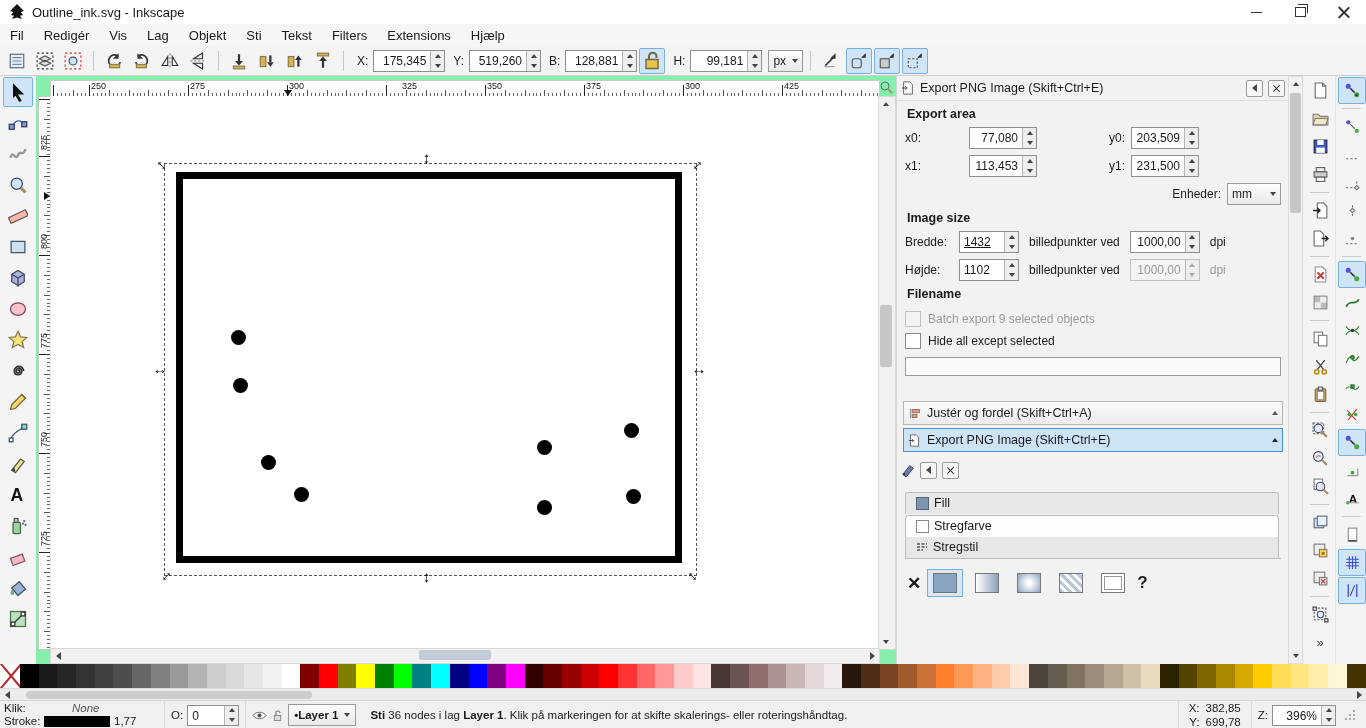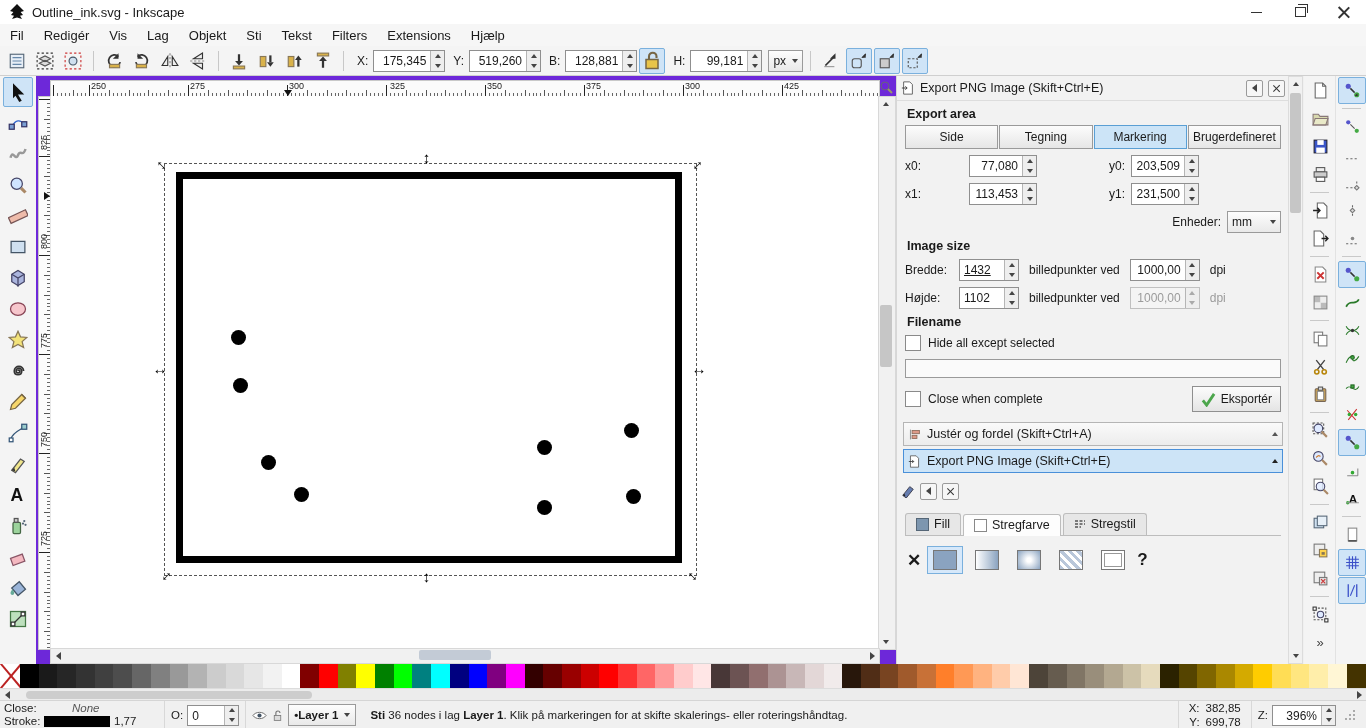--- a/index.html
+++ b/index.html
@@ -38,21 +38,21 @@
   .tri-dn{width:0;height:0;border-left:3.5px solid transparent;border-right:3.5px solid transparent;border-top:4px solid #444;}
   .tri-l{width:0;height:0;border-top:4px solid transparent;border-bottom:4px solid transparent;border-right:5px solid #444;}
   .tri-r{width:0;height:0;border-top:4px solid transparent;border-bottom:4px solid transparent;border-left:5px solid #444;}
   .dd{display:flex;align-items:center;height:20px;border:1px solid #9a9a9a;background:linear-gradient(#fdfdfd,#e9e9e9);padding:0 4px;gap:6px;}
   
   #toolbox{position:absolute;left:0;top:76px;width:36px;bottom:64px;background:#f4f4f4;border-right:1px solid #ddd;}
   .tool{width:28px;height:28px;margin:1px 3px;border:1px solid transparent;border-radius:2px;display:flex;align-items:center;justify-content:center;}
   .tool.on{background:#cfe4f7;border-color:#7ab0dd;}
   .tool svg{width:20px;height:20px;}
   
-  #canvaswrap{position:absolute;left:36px;top:76px;width:860px;height:588px;background:#6d28d9;}
+  #canvaswrap{position:absolute;left:36px;top:76px;width:860px;height:588px;background:#86efac;}
   #topruler{position:absolute;left:14px;top:4px;width:828px;height:16px;background:#fbfbfb;border:1px solid #c9c9c9;border-bottom:1px solid #888;}
   #topruler .tk{position:absolute;bottom:0;left:0;right:0;}
   #topruler .tk.minor{height:4px;background:repeating-linear-gradient(90deg,#666 0 1px,transparent 1px 3.96px);background-position-x:38px;}
   #topruler .tk.mid{height:7px;background:repeating-linear-gradient(90deg,#555 0 1px,transparent 1px 19.8px);background-position-x:38px;}
   #topruler .tk.major{height:12px;background:repeating-linear-gradient(90deg,#222 0 1px,transparent 1px 99px);background-position-x:38px;}
   #topruler .rl{position:absolute;top:0;font-size:9px;color:#222;}
   #leftruler{position:absolute;left:2px;top:20px;width:12px;height:552px;background:#fbfbfb;border:1px solid #c9c9c9;border-right:1px solid #888;}
   #leftruler .tk{position:absolute;right:0;top:0;bottom:0;}
   #leftruler .tk.minor{width:4px;background:repeating-linear-gradient(180deg,#666 0 1px,transparent 1px 3.96px);background-position-y:59px;}
   #leftruler .tk.mid{width:7px;background:repeating-linear-gradient(180deg,#555 0 1px,transparent 1px 19.8px);background-position-y:59px;}
@@ -94,21 +94,21 @@
   .input{height:20px;border:1px solid #8f8f8f;background:#fff;display:flex;align-items:center;padding:0 4px;font-size:12px;}
   .cb{width:14px;height:14px;border:1px solid #8a8a8a;background:#fff;margin-right:7px;flex:none;}
   .cb.dis{border-color:#c0c0c0;background:#f3f3f3;}
   .gtkbtn{height:24px;border:1px solid #8f8f8f;background:linear-gradient(#fcfcfc,#e4e4e4);
           display:flex;align-items:center;justify-content:center;gap:5px;padding:0 8px;font-size:12px;}
   .progress{height:17px;border:1px solid #9a9a9a;background:#fafafa;margin:8px 8px 0;}
   .dockrow{height:22px;border:1px solid #b5b5b5;background:linear-gradient(#fafafa,#ececec);margin:3px 6px 0;
            display:flex;align-items:center;gap:6px;padding:0 4px;font-size:12.5px;}
   .dockrow.sel{background:#cde4f7;border-color:#4a90d9;}
   .dockrow .grow{flex:1;}
-  .tabs{display:flex;margin:10px 8px 0;border-bottom:1px solid #bdbdbd;}
+  .tabs{display:flex;margin:10px 8px 0;border-bottom:1px solid #bdbdbd;flex-direction:column;}
   .tab{display:flex;align-items:center;gap:5px;padding:3px 10px 4px;font-size:12.5px;border:1px solid #bdbdbd;
        border-bottom:none;background:#e7e7e7;margin-right:2px;border-radius:3px 3px 0 0;}
   .tab.on{background:#fdfdfd;position:relative;top:1px;}
   .paintrow{display:flex;align-items:center;gap:6px;margin:10px 10px 0;}
   .pbtn{width:34px;height:26px;border:1px solid transparent;display:flex;align-items:center;justify-content:center;}
   .pbtn .sw{width:22px;height:18px;border:1px solid #777;}
   .pbtn.on{background:#d6e8fa;border-color:#7ab0dd;}
   #dockscroll{position:absolute;left:1288px;top:76px;width:15px;bottom:64px;background:#f1f1f1;border:1px solid #dcdcdc;box-sizing:border-box;}
   #dockscroll .thumb{position:absolute;left:1px;width:11px;top:16px;height:120px;background:#c6c6c6;border-radius:2px;}
   
@@ -464,21 +464,21 @@
 
 <div id="canvaswrap">
   <div id="topruler">
     <div class="tk minor"></div>
       <div class="tk mid"></div>
       <div class="tk major"></div>
     <div id="rmark-top"></div>
   <span class="rl" style="left: 40px;">250</span>
       <span class="rl" style="left: 139px;">275</span>
       <span class="rl" style="left: 238px;">300</span>
-      <span class="rl" style="left: 339px;">325</span>
+      <span class="rl" style="left: 351px;">325</span>
       <span class="rl" style="left: 436px;">350</span>
       <span class="rl" style="left: 535px;">375</span>
       <span class="rl" style="left: 634px;">300</span>
       <span class="rl" style="left: 733px;">425</span>
     </div>
   <div id="leftruler">
     <div class="tk minor"></div>
       <div class="tk mid"></div>
       <div class="tk major"></div>
     <div id="rmark-left"></div>
@@ -531,26 +531,20 @@
     <span class="ptitle">Export PNG Image (Skift+Ctrl+E)</span>
     <span class="hbtn">
         <i class="tri-l"></i>
       </span>
     <span class="hbtn">
         <i class="x"></i>
       </span>
   </div>
 
   <div class="sechead">Export area</div>
-  <div class="areabtns">
-    <div class="abtn">Side</div>
-    <div class="abtn">Tegning</div>
-    <div class="abtn on">Markering</div>
-    <div class="abtn">Brugerdefineret</div>
-  </div>
 
   <div class="crow">
     <span class="clab">x0:</span>
     <div class="spinfield">
         <span class="val" style="min-width:44px">77,080</span>
       <span class="spincol">
           <span>
             <i class="tri-up"></i>
           </span>
           <span>
@@ -655,39 +649,31 @@
           </span>
           <span>
             <i class="tri-dn" style="border-top-color:#aaa;"></i>
           </span>
         </span>
       </div>
     <span class="grayed" style="padding-left:10px;">dpi</span>
   </div>
 
   <div class="sechead">Filename</div>
+  <div class="crow" style="margin-top:10px;">
+    <span class="cb dis"></span>
+    <span class="grayed">Batch export 9 selected objects</span>
+  </div>
   <div class="crow" style="margin-top:6px;">
     <span class="cb"></span>
     <span>Hide all except selected</span>
   </div>
   <div class="progress"></div>
-  <div class="crow" style="margin-top:8px;">
-    <span class="cb"></span>
-    <span>Close when complete</span>
-    <div class="gtkbtn" style="margin-left:auto;">
-      <span>
-        <svg width="15" height="15" viewBox="0 0 16 16">
-            <path d="M2 9l4 5L14 2" stroke="#4ca64c" stroke-width="3" fill="none"></path>
-          </svg>
-      </span>
-      <span style="font-weight:normal;">Eksportér</span>
-    </div>
-  </div>
-
-  <div class="dockrow" style="margin-top:10px;">
+
+  <div class="dockrow" style="margin-top:25px;">
     <span>
       <svg width="13" height="13" viewBox="0 0 16 16">
           <path d="M3 2v12" stroke="#777"></path>
           <rect x="5" y="3" width="9" height="4" fill="#d98" stroke="#865"></rect>
           <rect x="5" y="9" width="6" height="4" fill="#d98" stroke="#865"></rect>
         </svg>
     </span>
     <span class="grow">Justér og fordel (Skift+Ctrl+A)</span>
     <i class="tri-up" style="border-bottom-color:#555;"></i>
   </div>
@@ -1099,21 +1085,21 @@
     </span>
   <div class="thumb"></div>
   <span class="sbarrow" style="right:0;top:-1px;">
       <i class="tri-r"></i>
     </span>
 </div>
 
 <div id="statusbar">
   <div id="fillstroke">
     <div class="row">
-      <span class="lab">Close:</span>
+      <span class="lab">Klik:</span>
       <span class="noneval">None</span>
     </div>
     <div class="row">
       <span class="lab">Stroke:</span>
       <span class="strokeswatch"></span>
       <span>1,77</span>
     </div>
   </div>
   <div class="group">
     <span>O:</span>

